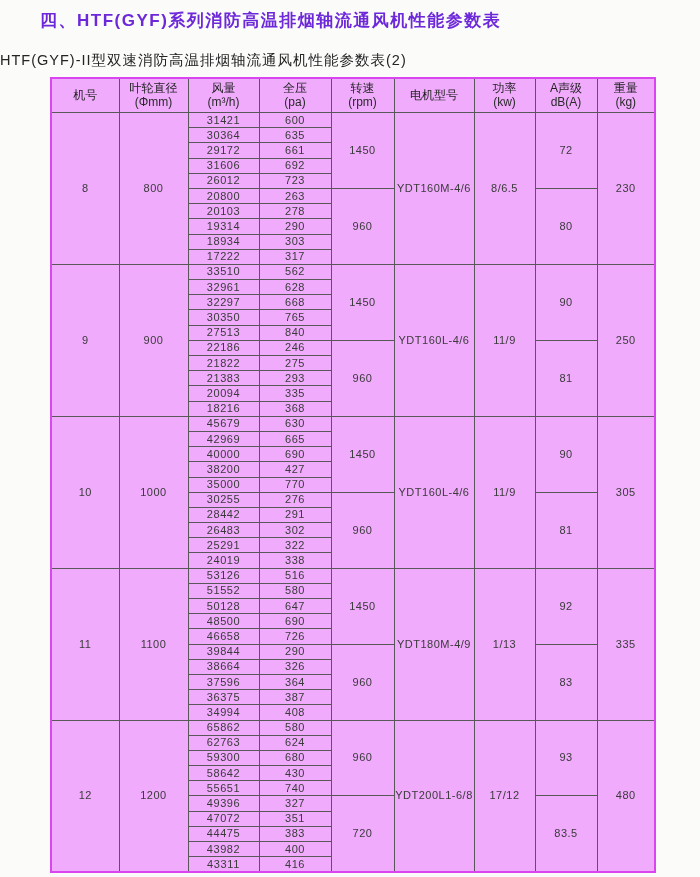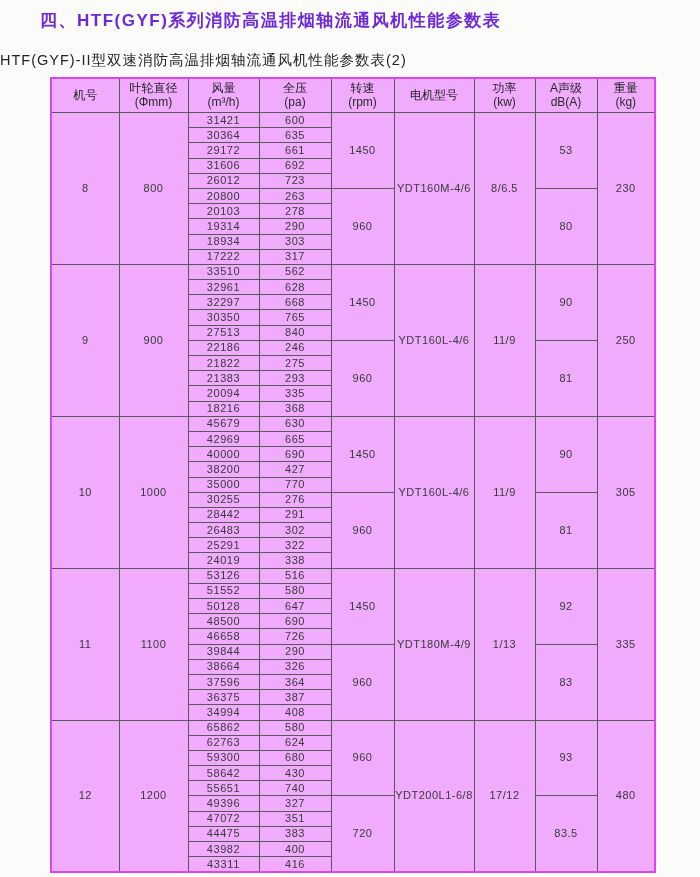--- a/index.html
+++ b/index.html
@@ -116,21 +116,21 @@
       </thead>
       <tbody>
         <tr>
           <td rowspan="10" class="blk">8</td>
           <td rowspan="10" class="blk">800</td>
           <td>31421</td>
           <td>600</td>
           <td rowspan="5" class="blk">1450</td>
           <td rowspan="10" class="blk">YDT160M-4/6</td>
           <td rowspan="10" class="blk">8/6.5</td>
-          <td rowspan="5" class="blk">53</td>
+          <td rowspan="5" class="blk">72</td>
           <td rowspan="10" class="blk">230</td>
         </tr>
         <tr>
           <td>30364</td>
           <td>635</td>
         </tr>
         <tr>
           <td>29172</td>
           <td>661</td>
         </tr>

